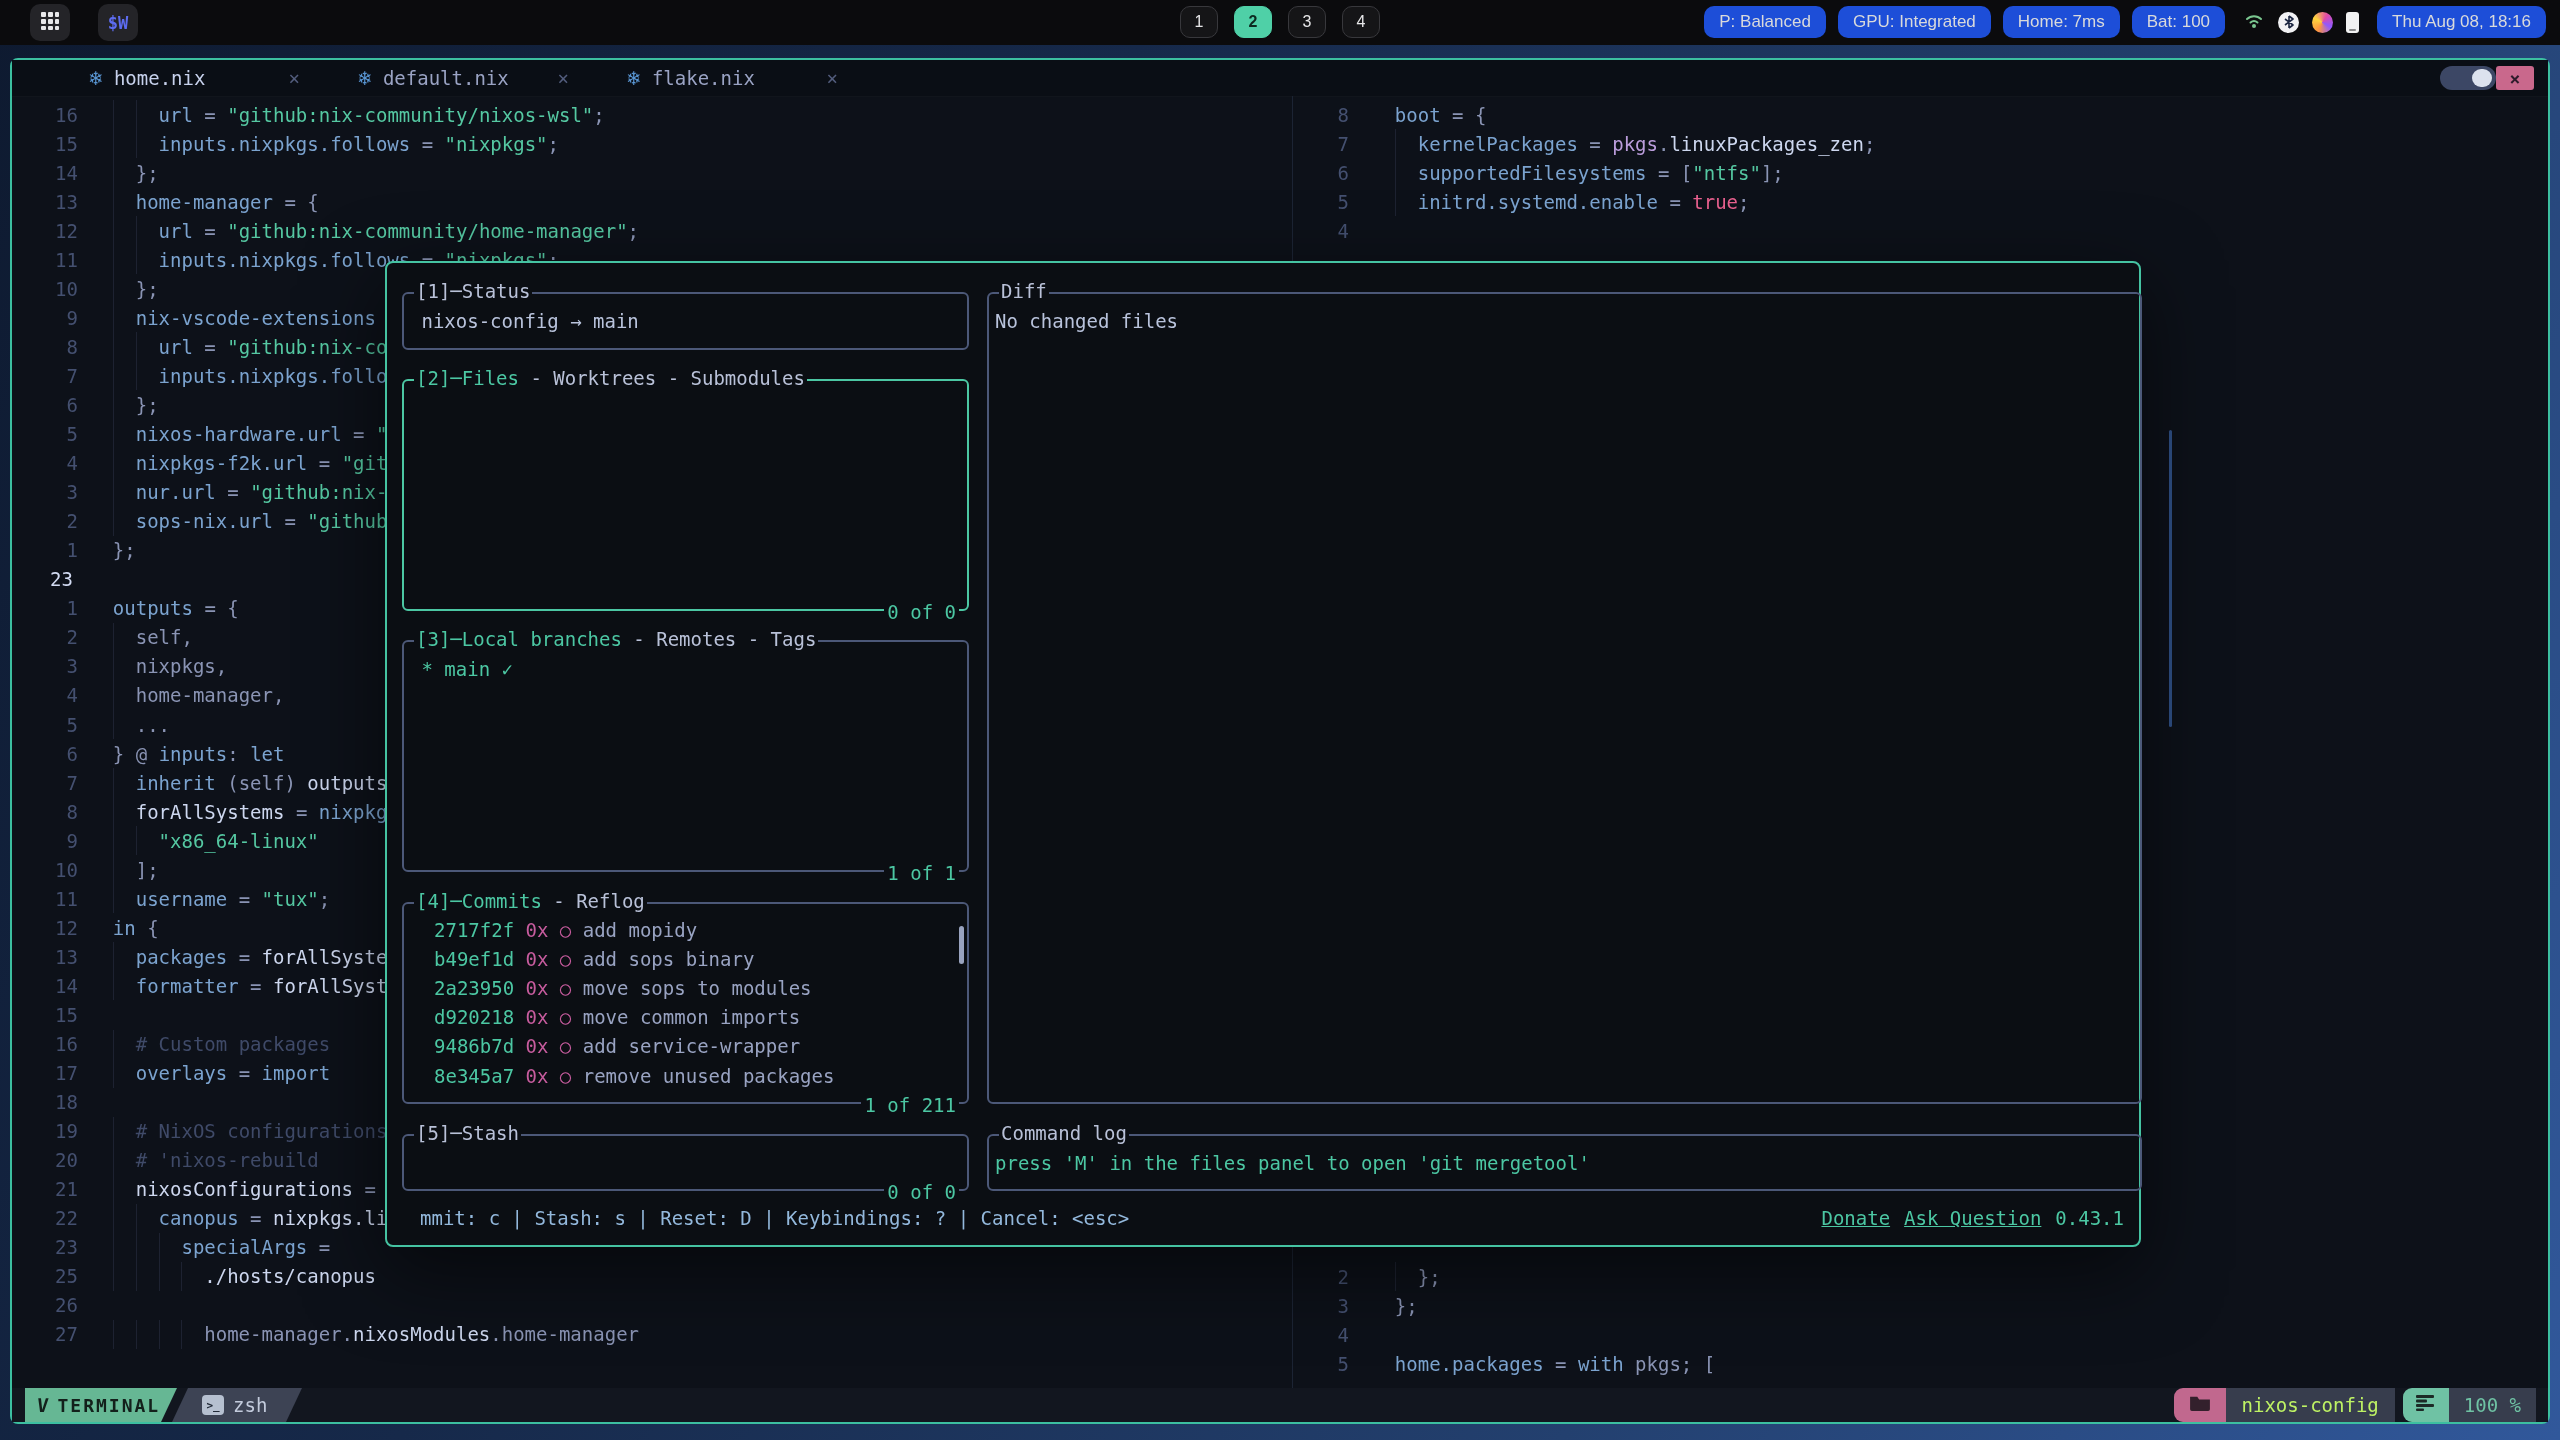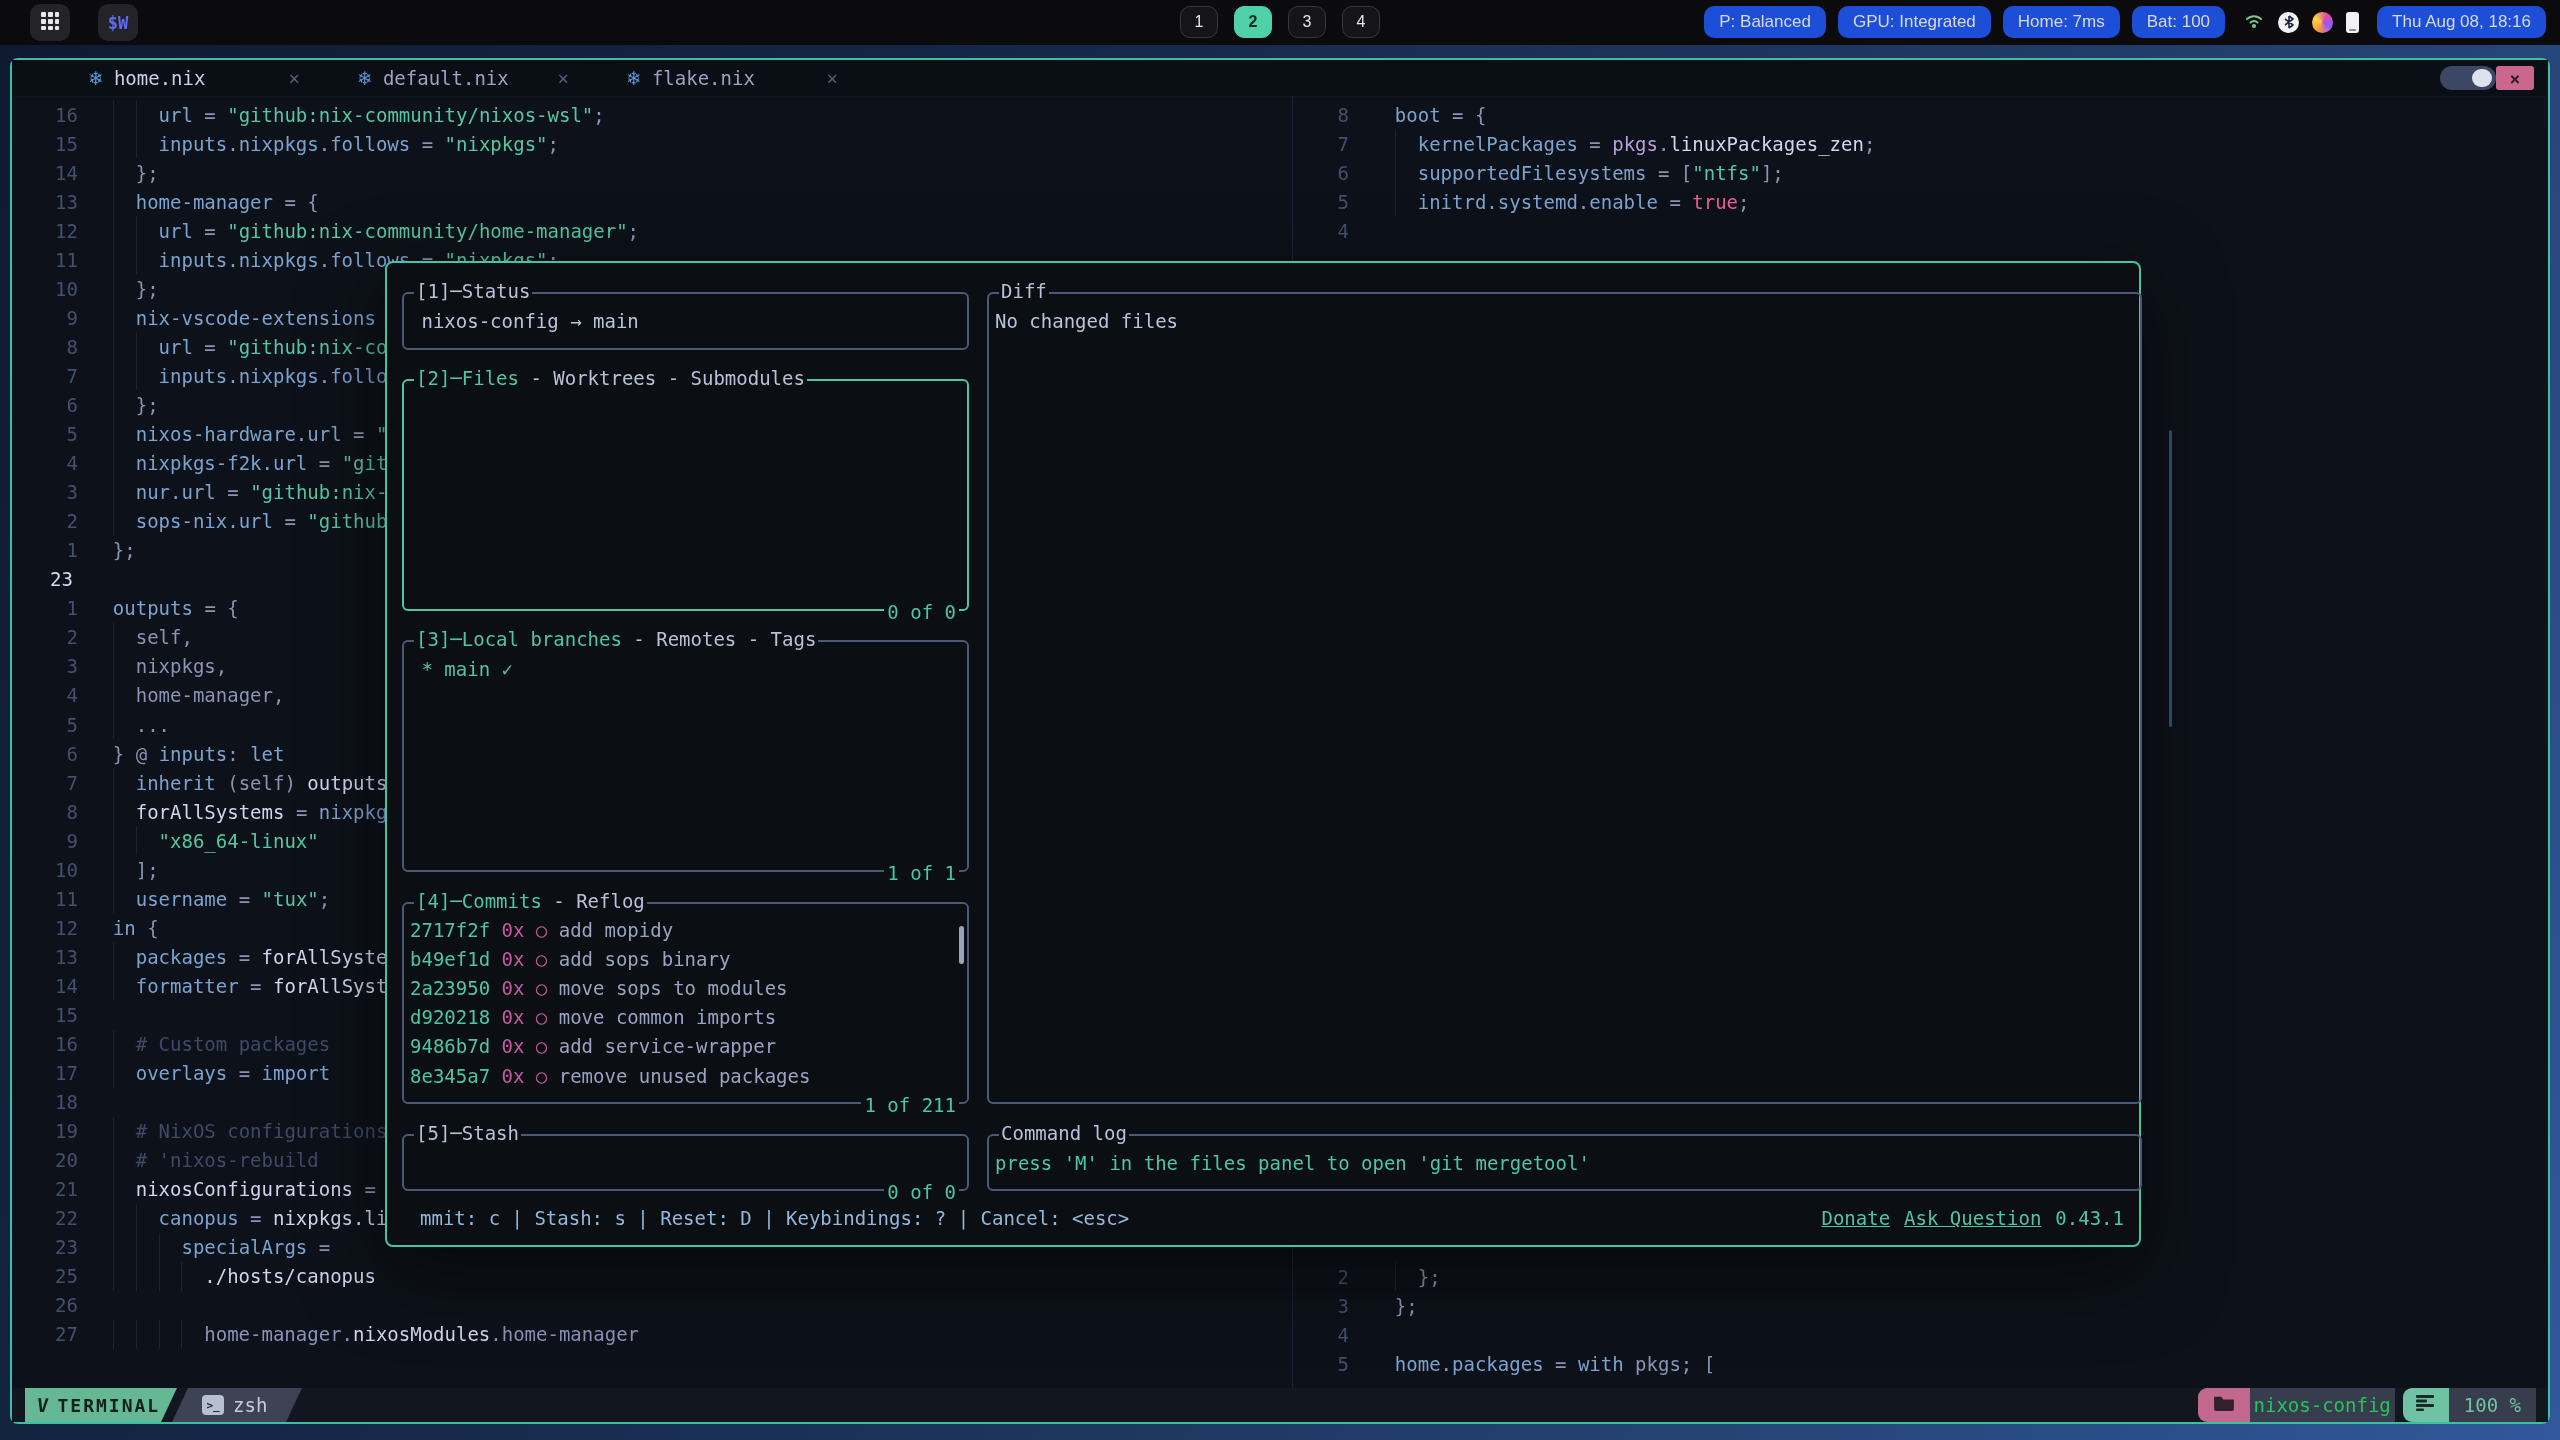--- a/index.html
+++ b/index.html
@@ -63,21 +63,21 @@
     display:flex;align-items:center;padding-left:12px;box-sizing:border-box;gap:9px;}
   .seg-term .mode{color:#13201b;font-weight:bold;font-size:18px;letter-spacing:2px;}
   .seg-term .vicon{color:#13201b;font-weight:900;font-size:19px;transform:skewX(-6deg);}
   .seg-zsh{position:absolute;left:160px;top:0;height:34px;width:130px;background:#3d4354;
     clip-path:polygon(16px 0,100% 0,calc(100% - 16px) 100%,0 100%);
     display:flex;align-items:center;padding-left:30px;box-sizing:border-box;gap:9px;color:#c3cbdc;font-size:19px;}
   .zshicon{width:22px;height:20px;border-radius:4px;background:#b6c0d0;color:#222a38;
     font-size:11px;font-weight:bold;display:flex;align-items:center;justify-content:center;}
   .sl-right{position:absolute;right:12px;top:0;height:34px;display:flex;align-items:center;}
   .seg-folder{height:34px;width:52px;background:#c1688e;border-radius:9px 0 0 9px;display:flex;align-items:center;justify-content:center;}
-  .seg-dir{height:34px;background:#373d4d;color:#22c55e;font-size:19px;display:flex;align-items:center;padding:0 4px;}
+  .seg-dir{height:34px;background:#373d4d;color:#bef264;font-size:19px;display:flex;align-items:center;padding:0 16px;}
   .seg-lines{height:34px;width:46px;background:#6fc2a4;border-radius:9px 0 0 9px;display:flex;align-items:center;justify-content:center;margin-left:8px;}
   .seg-pct{height:34px;background:#373d4d;color:#6fc2a4;font-size:19px;display:flex;align-items:center;padding:0 15px;}
   
   .lg{position:absolute;left:385px;top:261px;width:1756px;height:986px;background:#0b0e13;
     border:2px solid #45c3a2;border-radius:8px;z-index:10;box-shadow:0 24px 80px rgba(0,0,0,0.55);box-sizing:border-box;}
   .lg-panel{position:absolute;border:2px solid #4c5878;border-radius:6px;box-sizing:border-box;}
   .lg-panel.active{border-color:#4cc7a3;}
   #p1{left:15px;top:29px;width:567px;height:58px;}
   #p2{left:15px;top:116px;width:567px;height:232px;}
   #p3{left:15px;top:377px;width:567px;height:232px;}
@@ -89,21 +89,21 @@
   .lg-green{color:#4cc7a3;}
   .lg-grey{color:#b9c1d8;}
   .lg-count{position:absolute;bottom:-14px;right:8px;background:#0b0e13;padding:0 3px;font-size:19px;color:#4cc7a3;}
   .lg-body{padding:13px 6px 0 6px;font-size:19px;color:#b9c3dc;white-space:pre;line-height:29.2px;}
   .lg-body.teal{color:#4cc7a3;}
   .commit-row{height:29.2px;display:flex;align-items:center;font-size:19px;white-space:pre;}
   .c-sha{color:#4cc7a3;}
   .c-author{color:#c75c9e;}
   .c-mark{color:#c75c9e;}
   .c-msg{color:#99a3c2;}
-  #commit-list{padding:11px 10px 0 6px;}
+  #commit-list{padding:11px 10px 0 6px;margin-left:24px;}
   .lg-scroll{position:absolute;right:3px;top:22px;width:5px;height:38px;border-radius:3px;background:#99a3bf;}
   .lg-foot{position:absolute;left:33px;top:944px;font-size:19px;color:#93b8dc;white-space:pre;}
   .lg-links{position:absolute;right:15px;top:944px;font-size:19px;color:#4cc7a3;display:flex;gap:14px;}
   .lg-links .u{text-decoration:underline;}
 </style>
 </head>
 <body>
 
 <div class="topbar">
   <div class="tb-left">

